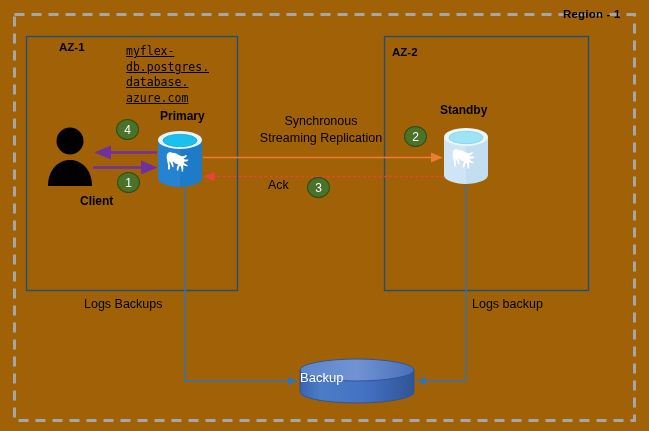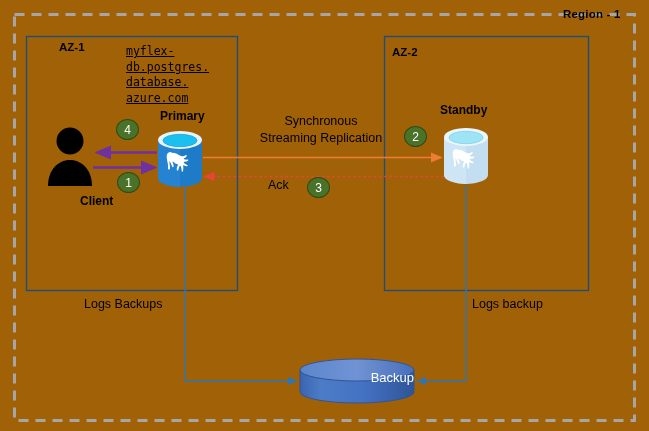--- a/index.html
+++ b/index.html
@@ -86,21 +86,21 @@
     left: 84px; top: 297px;
     font-size: 12.5px;
   }
   #logs-label {
     left: 472px; top: 297px;
     font-size: 12.5px;
   }
   #backup-label {
     left: 300px; top: 371px;
     width: 114px;
-    text-align: right;
+    text-align: left;
     font-size: 13px;
     color: #ffffff;
   }
   
   .badge {
     position: absolute;
     width: 23px;
     height: 21px;
     border-radius: 50%;
     background: #4a7229;

